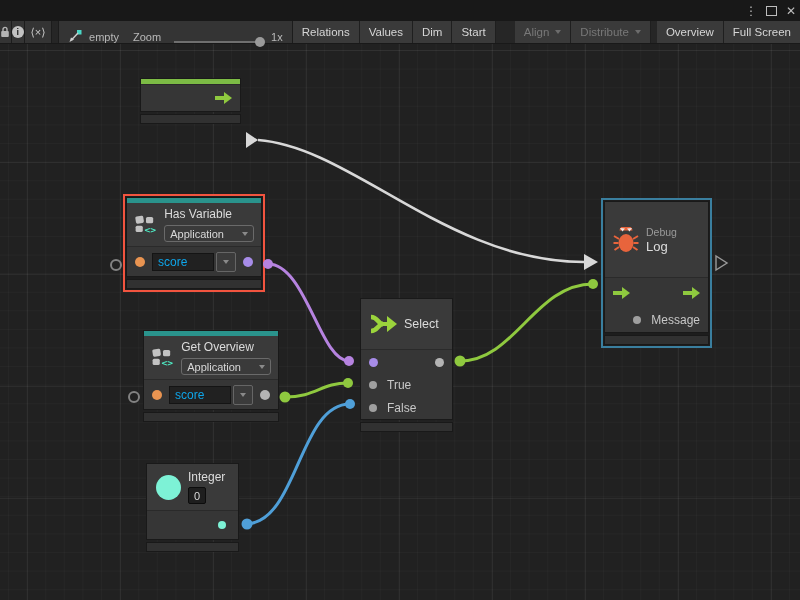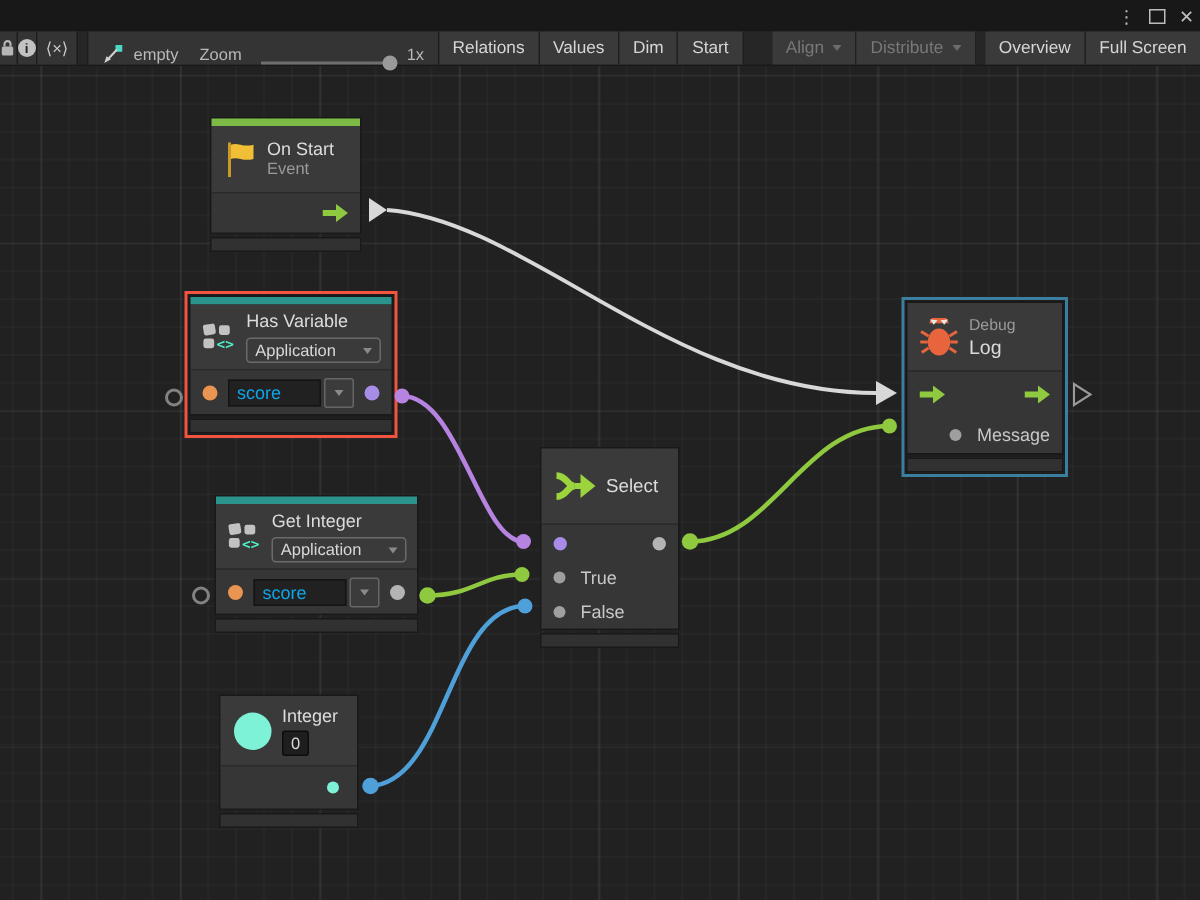--- a/index.html
+++ b/index.html
@@ -149,30 +149,20 @@
           <span>Full Screen</span>
         </div>
     </div>
   </div>
 
   <div class="canvas"></div>
 
   <div class="node" style="left:140px;top:78px;width:101px;">
     <div class="nbody">
       <div class="nbar green"></div>
-      <div class="nhead" style="height:44px;padding:0 8px;">
-        <svg width="22" height="25" viewBox="0 0 22 25">
-          <rect x="3" y="1" width="2" height="23" fill="#c9992a"></rect>
-          <path d="M5,2.5 C9,0.5 13,4.5 20,2.5 L20,12 C13,14 9,10 5,12 Z" fill="#f0bf35"></path>
-        </svg>
-        <div class="ncol">
-          <span class="ntitle">On Start</span>
-          <span class="nsub">Event</span>
-        </div>
-      </div>
       <div class="nrow" style="height:26px;justify-content:flex-end;">
         <svg width="17" height="12" viewBox="0 0 17 12">
           <rect x="0" y="4" width="9" height="4" fill="#8fc93f"></rect>
           <polygon points="9,0 17,6 9,12" fill="#8fc93f"></polygon>
         </svg>
       </div>
     </div>
     <div class="nfoot"></div>
   </div>
 
@@ -214,21 +204,21 @@
     <div class="nbody">
       <div class="nbar teal"></div>
       <div class="nhead" style="padding:4px 7px;">
         <svg width="29" height="25" viewBox="0 0 29 25">
           <rect x="2" y="2" width="10" height="9" rx="2" fill="#c2c2c2" transform="rotate(-9 7 6.5)"></rect>
           <rect x="15" y="3" width="9" height="8" rx="2" fill="#c2c2c2"></rect>
           <rect x="2" y="14" width="9" height="8" rx="2" fill="#c2c2c2"></rect>
           <text x="13" y="23" font-size="12" font-weight="bold" font-family="DejaVu Sans Mono, monospace" fill="#4ef0c8">&lt;&gt;</text>
         </svg>
         <div class="ncol">
-          <span class="ntitle">Get Integer</span>
+          <span class="ntitle">Get Overview</span>
           <span class="appdd">
             <span>Application</span>
             <span class="chev"></span>
           </span>
         </div>
       </div>
       <div class="nrow" style="height:29px;">
         <span class="dot d10 orange"></span>
         <span class="scorefield">
           <span>score</span>
@@ -285,21 +275,21 @@
       </div>
       <div class="nrow" style="height:28px;justify-content:flex-end;padding-right:12px;">
         <span class="dot d8 teal"></span>
       </div>
     </div>
     <div class="nfoot"></div>
   </div>
 
   <div class="node debug-border" style="left:601px;top:198px;width:105px;">
     <div class="nbody">
-      <div class="nhead" style="height:45px;padding:0 8px;">
+      <div class="nhead" style="height:45px;padding:15px 8px;">
         <svg width="26" height="26" viewBox="0 0 26 26">
           <g stroke-width="2" stroke="#e8643c">
             <path d="M6,12 L1,9" fill="none"></path>
               <path d="M5.5,16 L0.5,16" fill="none"></path>
               <path d="M6,20 L1.5,23" fill="none"></path>
             <path d="M20,12 L25,9" fill="none"></path>
               <path d="M20.5,16 L25.5,16" fill="none"></path>
               <path d="M20,20 L24.5,23" fill="none"></path>
           </g>
           <path d="M6.5,3.5 a6.5,5 0 0 1 13,0 Z" fill="#e8643c"></path>

